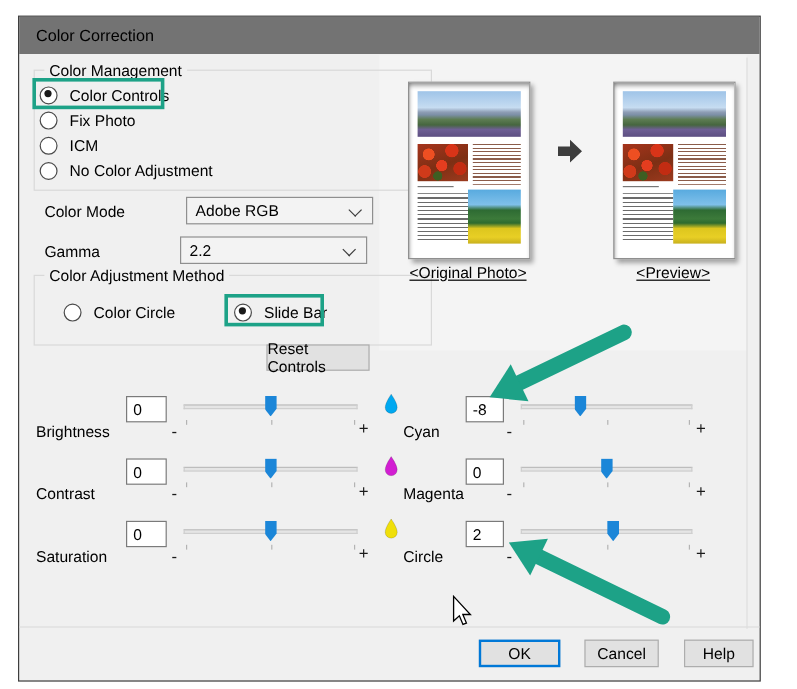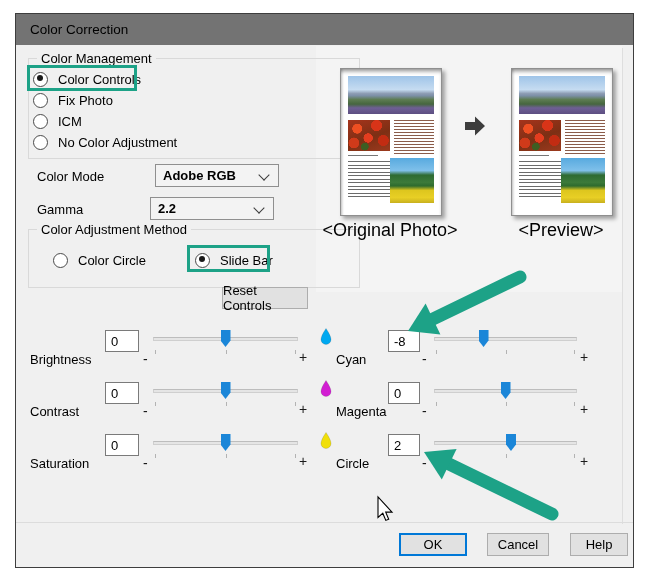--- a/index.html
+++ b/index.html
@@ -33,22 +33,22 @@
     content:""; position:absolute; left:2.5px; top:2.5px; width:6px; height:6px;
     border-radius:50%; background:#1a1a1a;
   }
   .radio-label { margin-left:10px; white-space:nowrap; }
 
   .hl-box { position:absolute; border:3px solid #1da287; box-sizing:border-box; }
 
   
   .field-label { position:absolute; white-space:nowrap; }
   .combo {
-    position:absolute; width:124px; height:23px; background:#f3f3f3;
-    border:1px solid #8f8f8f; box-sizing:border-box; display:flex; align-items:center;font-weight:bold;
+    position:absolute; width:156px; height:23px; background:#f3f3f3;
+    border:1px solid #8f8f8f; box-sizing:border-box; display:flex; align-items:center;
   }
   .combo .combo-value { padding-left:7px; }
   .combo .chev {
     position:absolute; right:10px; top:6px; width:7px; height:7px;
     border-right:1.5px solid #3c3c3c; border-bottom:1.5px solid #3c3c3c;
     transform:rotate(45deg);
   }
 
   
   .btn {
@@ -80,21 +80,21 @@
       radial-gradient(circle at 14% 74%, #d03a1a 0 12%, transparent 13%),
       radial-gradient(circle at 40% 86%, #3e5e22 0 10%, transparent 11%),
       linear-gradient(160deg,#a6341c,#7d2f14 55%,#9c3a1e); }
   .ph-text-r { right:7%; top:35%; width:40%; height:23%;
     background:repeating-linear-gradient(180deg,#8b5c4a 0 1px, transparent 1px 3px); }
   .ph-line { left:7%; top:59%; width:30%; height:1px; background:#777; }
   .ph-text-bl { left:7%; top:63%; width:42%; height:27%;
     background:repeating-linear-gradient(180deg,#6b6b6b 0 1px, transparent 1px 3.5px); }
   .ph-trees { right:7%; top:61%; width:44%; height:31%;
     background:linear-gradient(180deg,#58aadf 0%,#7fc0ea 28%,#2e6b33 38%,#3c7a3a 54%,#2e6b2e 62%,#ddc61e 72%,#e8cf25 88%,#c8b01e 100%); }
-  .page-caption { position:absolute; width:160px; text-align:center; font-size:18px; }
+  .page-caption { position:absolute; width:160px; text-align:center; font-size:13px;text-decoration:underline; }
 
   
   .srow { position:absolute; left:0; top:0; width:100%; height:48px; }
   .srow .s-label { position:absolute; top:24px; white-space:nowrap; }
   .value-box {
     position:absolute; top:2px; height:22px; background:#fff; border:1px solid #7a7a7a;
     box-sizing:border-box; display:flex; align-items:center; padding-left:5px; font-size:13px;
   }
   .trackwrap { position:absolute; top:2px; height:20px; }
   .track { position:absolute; left:0; right:0; top:7px; height:4px;

